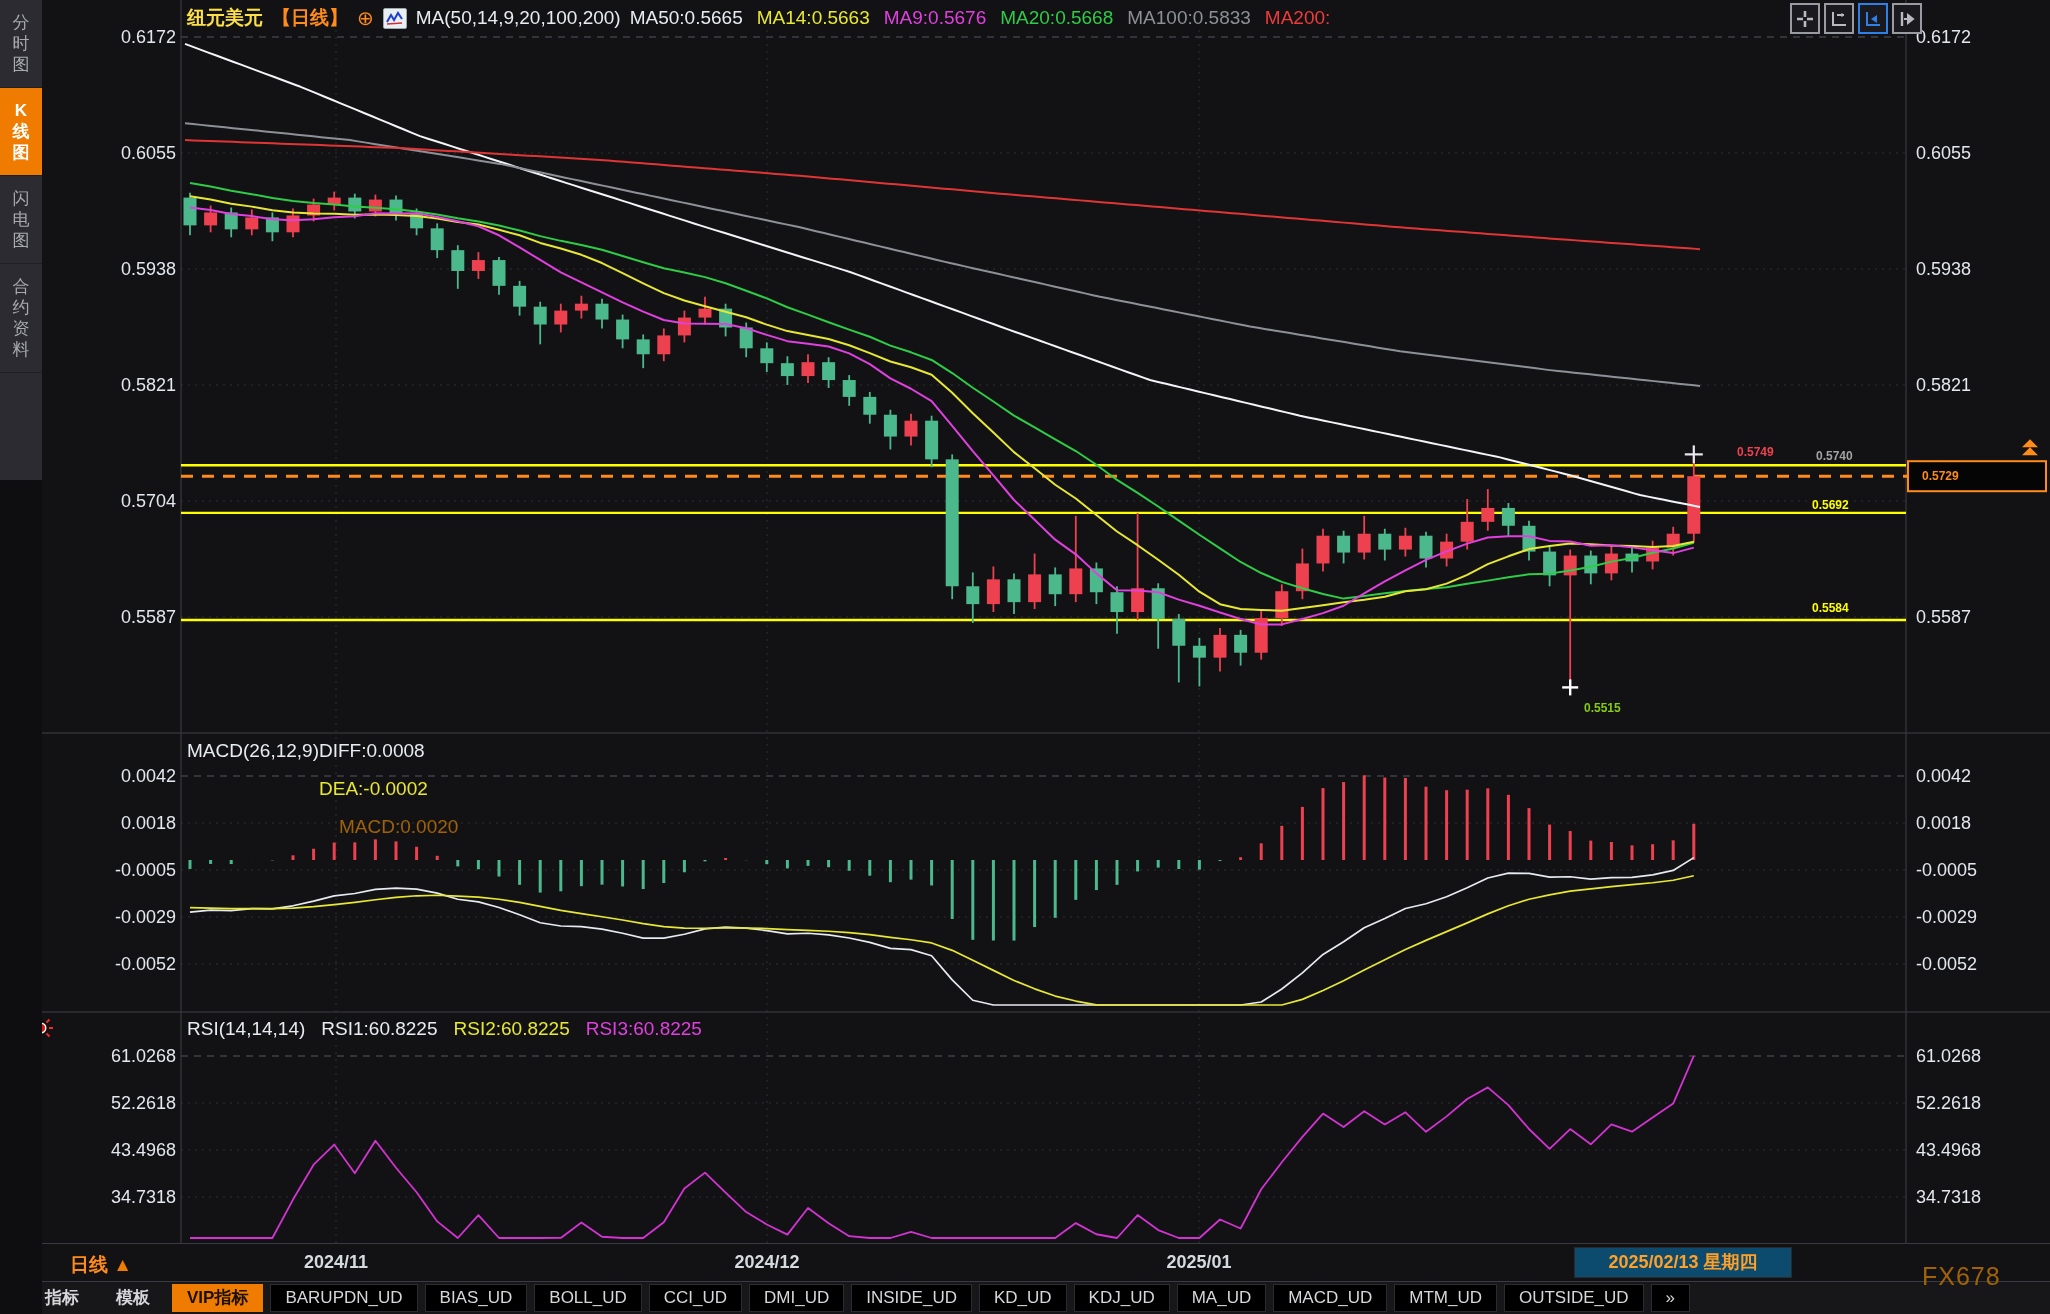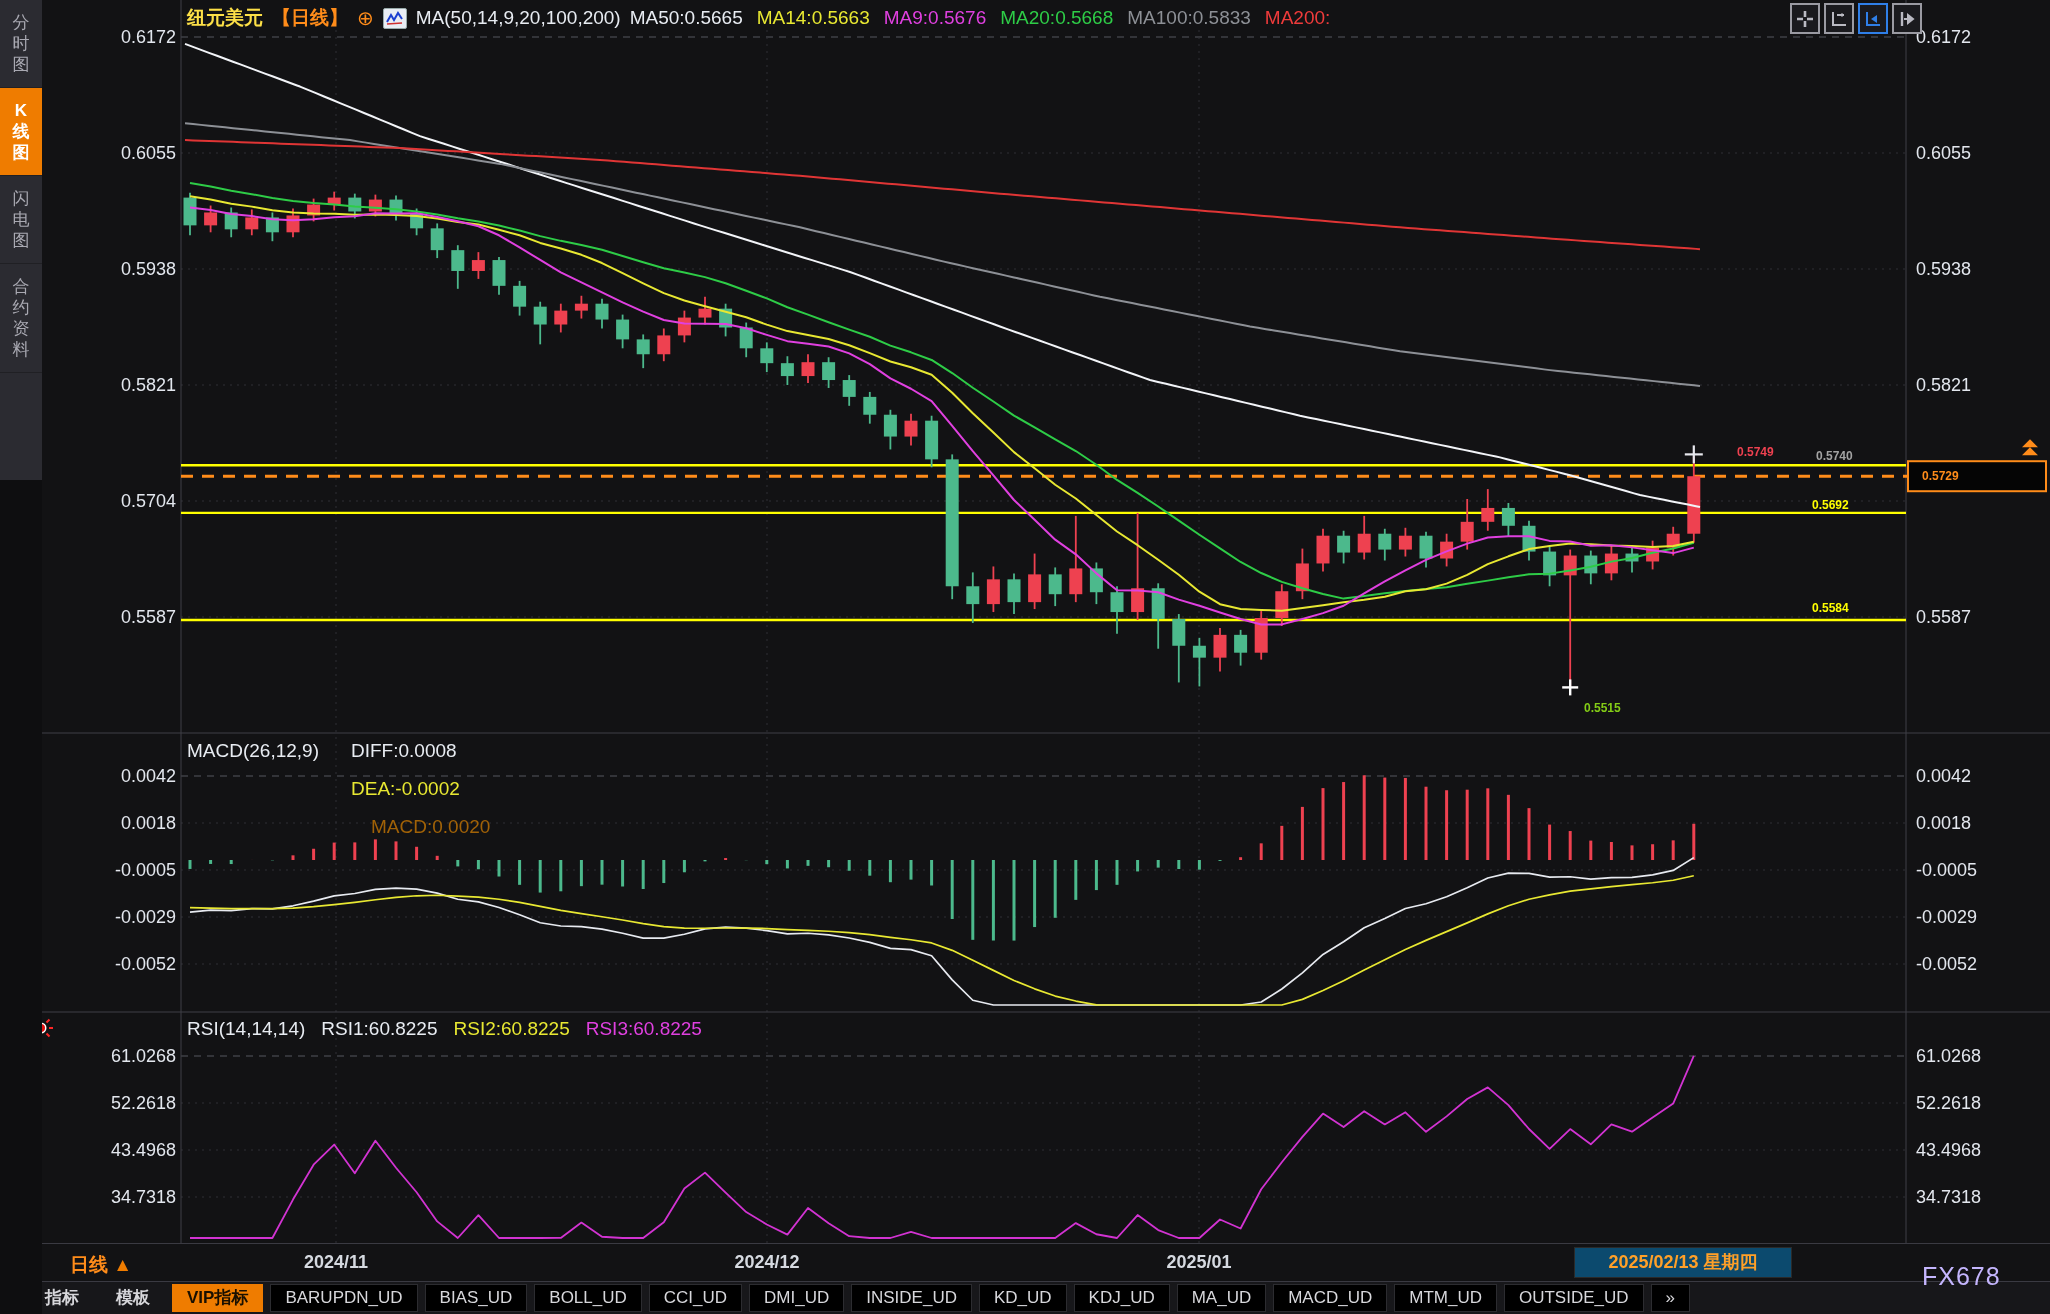--- a/index.html
+++ b/index.html
@@ -15,21 +15,21 @@
   
   #chartwrap{position:absolute;left:0;top:0;width:2050px;height:1314px;}
   
   #hdr{position:absolute;left:187px;top:6px;height:24px;display:flex;align-items:center;
        gap:9px;z-index:20;font-size:19px;white-space:nowrap;}
   .sym{color:#fde047;font-weight:bold;} .per{color:#ff8c1a;font-weight:bold;}
   .oplus{color:#ff8c1a;font-size:20px;line-height:20px;}
   .chicon{width:22px;height:19px;background:#e9edf4;border:1px solid #9aa;border-radius:2px;
           display:inline-flex;align-items:center;justify-content:center;}
   #hdr .mas{color:#e8ecf2;}
-  #paneMacdHdr{position:absolute;left:187px;top:740px;display:flex;gap:32px;font-size:19px;z-index:20;white-space:nowrap;}
+  #paneMacdHdr{position:absolute;left:187px;top:740px;display:flex;gap:0;font-size:19px;z-index:20;white-space:nowrap;}
   #paneRsiHdr{position:absolute;left:187px;top:1018px;display:flex;gap:16px;font-size:19px;z-index:20;white-space:nowrap;}
   
   #tools{position:absolute;left:1790px;top:3px;display:flex;gap:4px;z-index:25;}
   .tool{width:26px;height:27px;border:2px solid #9a9aa2;background:#1a1a1e;display:flex;
         align-items:center;justify-content:center;cursor:pointer;}
   .tool.active{border-color:#2f7fe8;}
   
   .ylab{position:absolute;font-size:18px;color:#e3e7ee;z-index:15;transform:translateY(-50%);}
   .ylab.left{width:118px;left:58px;text-align:right;}
   .ylab.right{left:1916px;text-align:left;}
@@ -41,21 +41,21 @@
   #periodBadge{position:absolute;left:28px;top:8px;color:#ff8c1a;font-size:19px;font-weight:bold;}
   #periodBadge .tri{color:#ef7c00;}
   #dateBox{position:absolute;left:1532px;top:3px;width:216px;height:29px;background:#0c4a6e;
            border:1px solid #2a2a2a;color:#ffa028;font-size:18px;font-weight:bold;text-align:center;line-height:29px;}
   #tabbar{position:absolute;left:0px;top:1281px;width:2050px;height:33px;background:#17171a;
           border-top:1px solid #3a3a42;display:flex;align-items:center;gap:7px;padding-left:30px;box-sizing:border-box;z-index:18;}
   .btab{height:26px;line-height:26px;padding:0 14px;color:#d7d7db;background:#000;font-size:17px;
         border:1px solid #2c2c30;cursor:pointer;white-space:nowrap;}
   .btab.plain{background:transparent;border-color:transparent;font-weight:bold;}
   .btab.vip{background:#ef7c00;color:#1a1000;font-weight:bold;border-color:#ef7c00;}
-  #watermark{position:absolute;left:1922px;top:1262px;color:#c4b5fd;font-size:25px;z-index:19;letter-spacing:1px;}
+  #watermark{position:absolute;left:1922px;top:1262px;color:#a16207;font-size:25px;z-index:19;letter-spacing:1px;}
   #recdot{position:absolute;left:28px;top:1015px;z-index:21;}
 </style>
 </head>
 <body>
 
 <div id="stage">
 
   <svg id="chartwrap" width="2050" height="1314">
       <rect x="0" y="0" width="2050" height="1314" fill="#121214"></rect>
       <line x1="181" y1="37" x2="1906" y2="37" stroke="#55565e" stroke-width="1" stroke-dasharray="7 6"></line>

